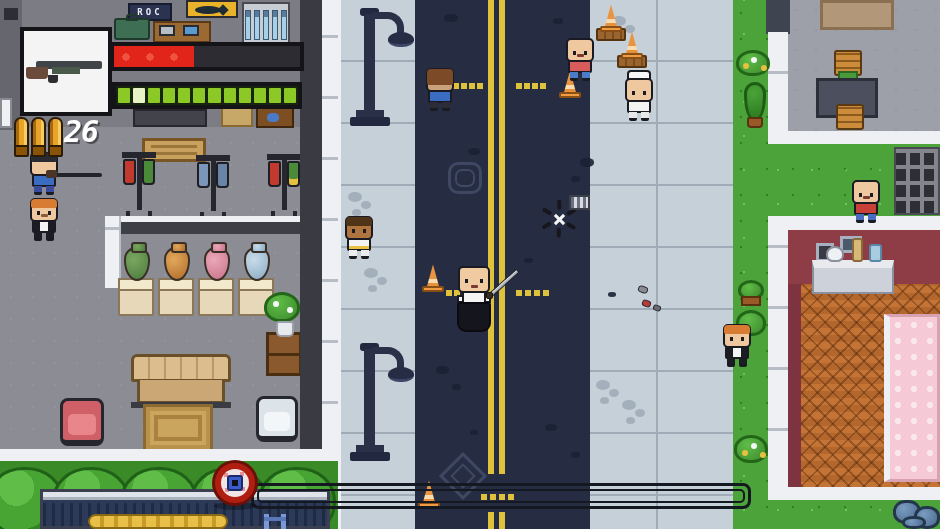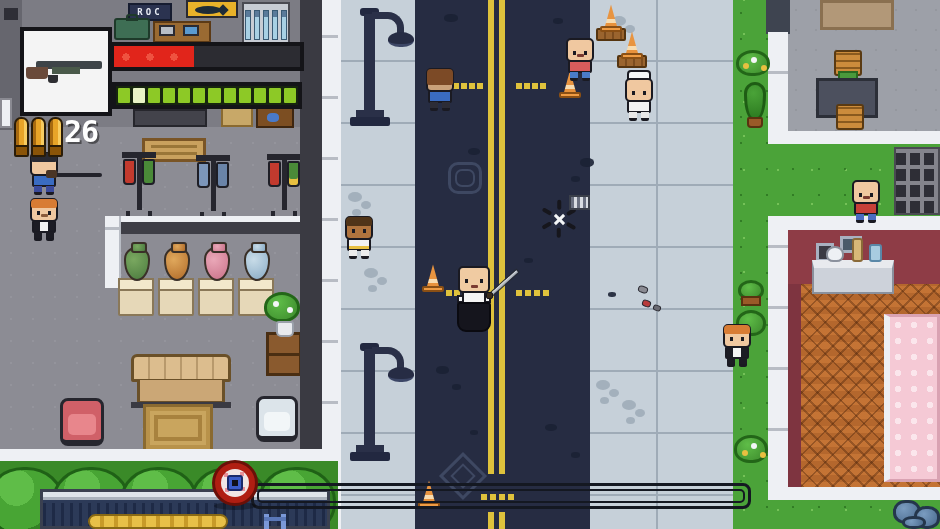--- a/index.html
+++ b/index.html
@@ -318,21 +318,21 @@
       <div class="energy-seg"></div>
       <div class="energy-seg"></div>
       <div class="energy-seg"></div>
       <div class="energy-seg"></div>
     </div>
   <div class="abs" id="hud-bullets" style="left:14px;top:117px;display:flex;gap:2px;z-index:21;">
       <div class="bullet"></div>
       <div class="bullet"></div>
       <div class="bullet"></div>
     </div>
-  <div class="ammo-text" style="z-index: 21;">26</div>
+  <div class="ammo-text" style="z-index: 21; font-style: italic;">26</div>
 
   <div class="objective">
     <div class="inner">
       <div class="fill" id="objective-fill" style="width: 0%;"></div>
     </div>
   </div>
   <div class="bomb">
     <div style="left:2px;top:42px;width:42px;height:8px;background:rgba(0,0,0,.3);border-radius:50%;"></div>
     <div style="left:0;top:0;width:46px;height:46px;border-radius:50%;background:#b01e12;border:3px solid #6a1008;"></div>
     <div style="left:9px;top:9px;width:28px;height:28px;border-radius:50%;background:#f0e6e6;

